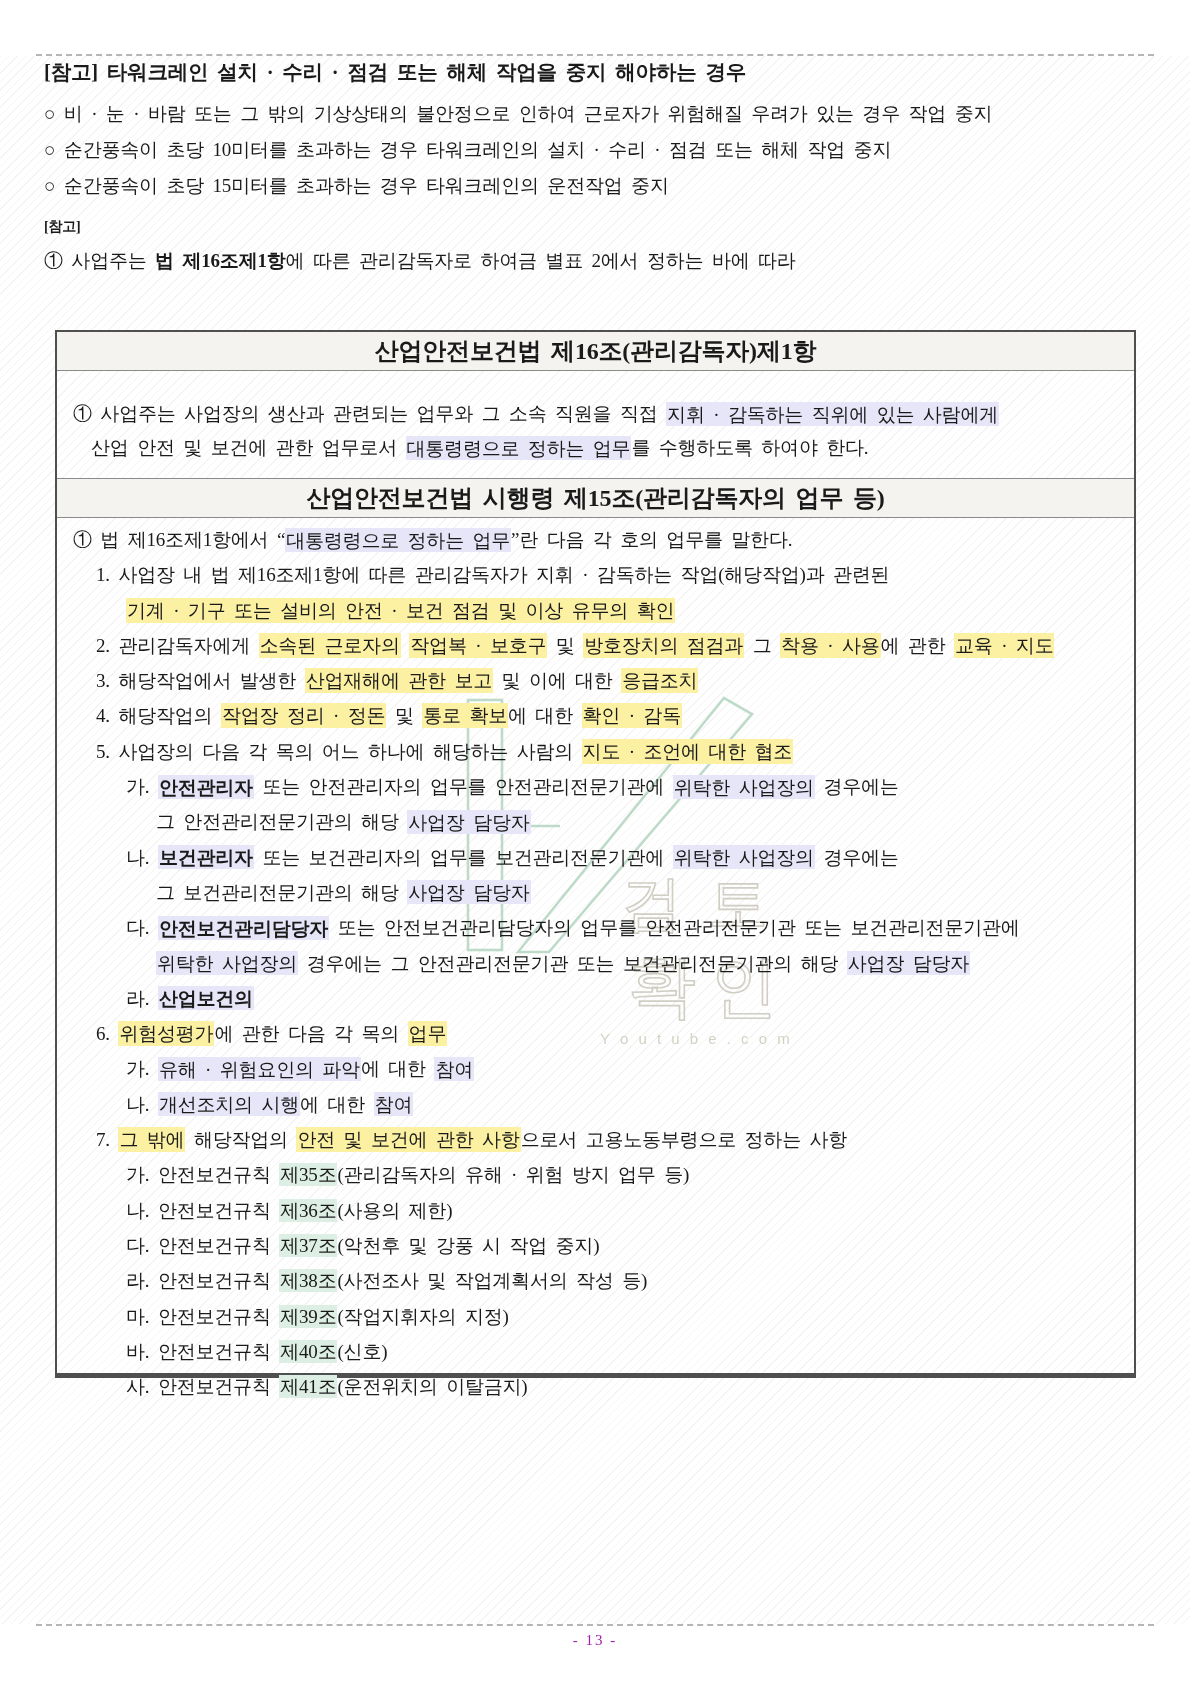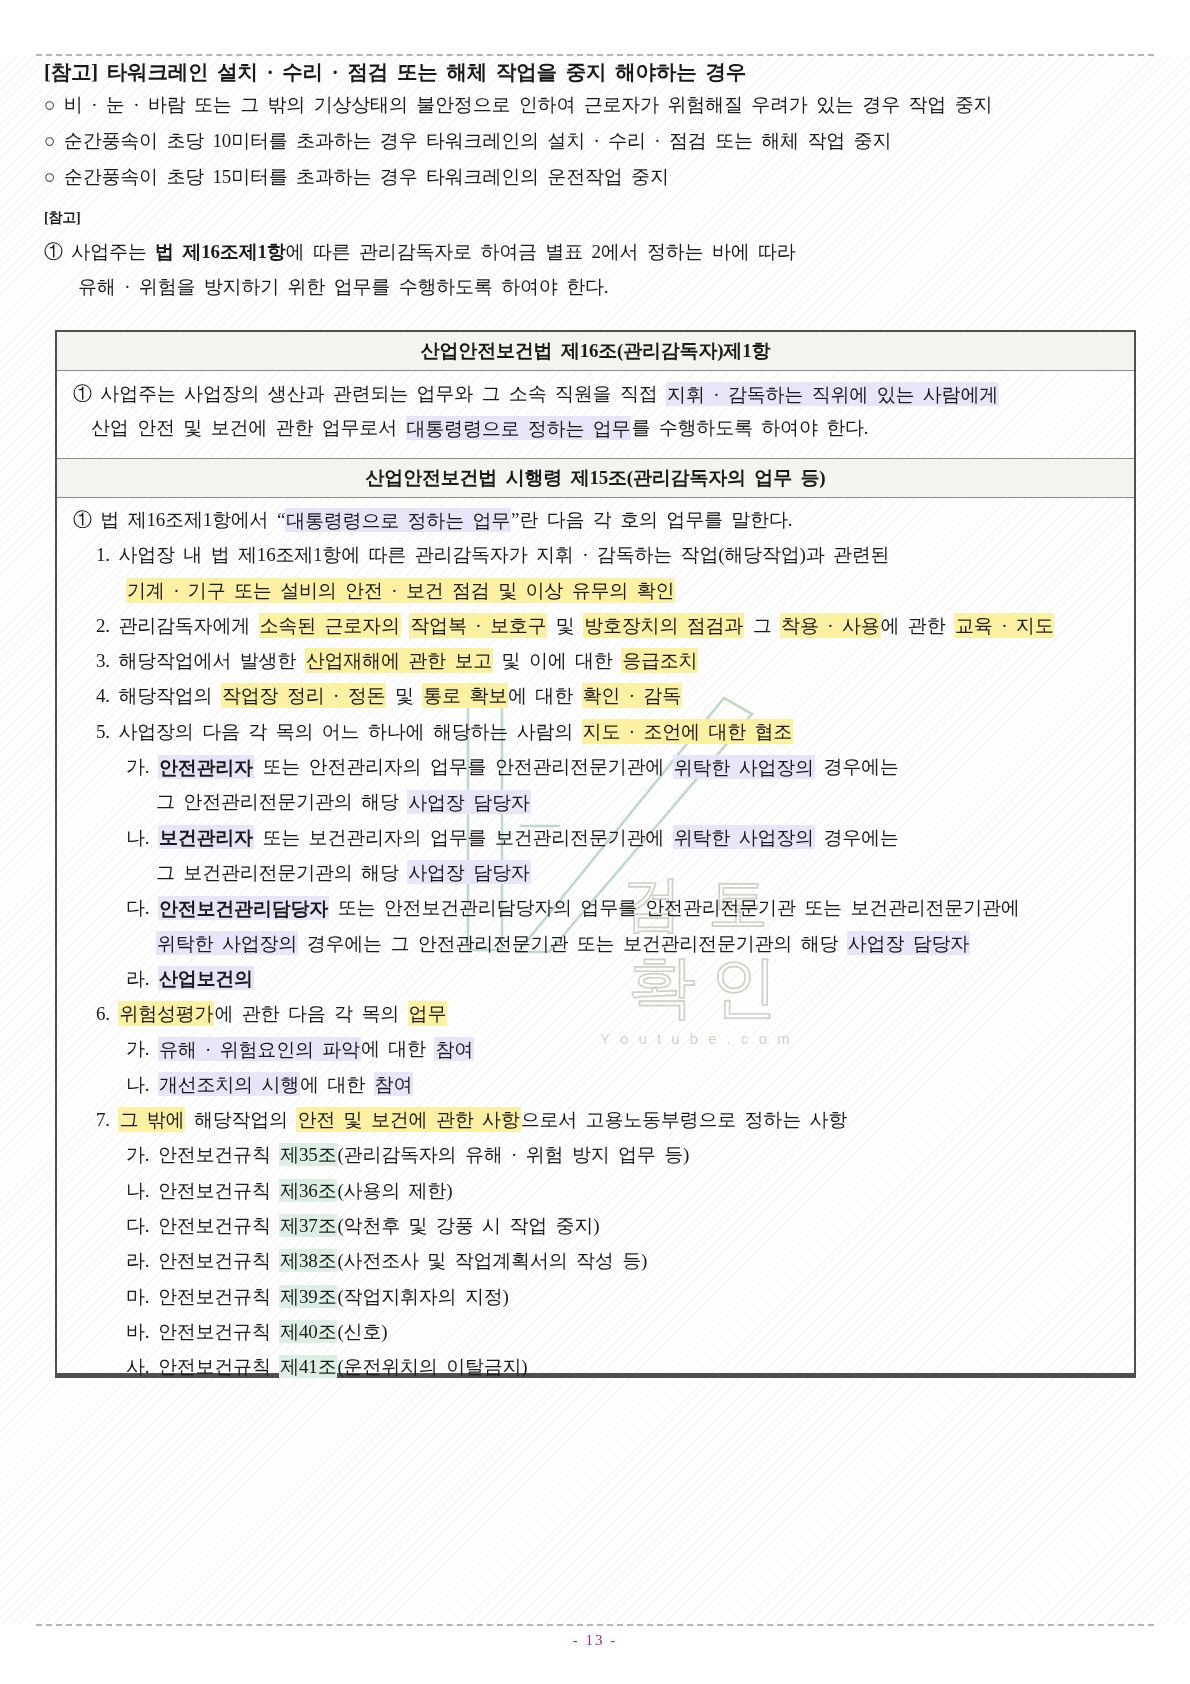--- a/index.html
+++ b/index.html
@@ -23,38 +23,38 @@
   .page-num{
     position:absolute;top:1632px;left:0;width:100%;text-align:center;
     font-size:15px;letter-spacing:2px;color:#a21caf;z-index:2;
   }
   
   .wm{position:absolute;inset:0;z-index:1;pointer-events:none;}
 
   .intro{position:absolute;top:57px;left:44px;right:40px;z-index:2;
     font-size:19px;word-spacing:4px;letter-spacing:-0.2px;}
   .intro .ln{white-space:nowrap;}
-  .intro .title{font-weight:bold;font-size:20.5px;line-height:30px;}
+  .intro .title{font-weight:bold;font-size:20.5px;line-height:30px;margin-bottom:9px;}
   .intro .bullet{line-height:36px;}
   .intro .note{font-weight:bold;font-size:14px;line-height:31px;margin-top:7px;}
   .intro .num{line-height:35px;margin-top:1px;}
   .intro .cont{line-height:35px;padding-left:34px;}
 
   .law-box{
     position:absolute;top:330px;left:55px;width:1081px;height:1048px;z-index:2;
     border:2px solid #4f4f4f;border-bottom-width:5px;box-sizing:border-box;
     display:flex;flex-direction:column;background:transparent;
     font-size:19px;word-spacing:4px;letter-spacing:-0.2px;
   }
   .box-header{
     height:38px;flex:0 0 38px;background:#f4f3f0;border-bottom:1px solid #8a8a8a;
     display:flex;align-items:center;justify-content:center;
-    font-weight:bold;font-size:19px;
+    font-weight:bold;font-size:24px;
   }
-  .box-body1{flex:0 0 81px;border-bottom:1px solid #8a8a8a;padding:6px 10px 0;}
+  .box-body1{flex:0 0 81px;border-bottom:1px solid #8a8a8a;padding:6px 10px 0;margin-top:20px;}
   .box-body1 .ln{line-height:34px;white-space:nowrap;}
   .box-body1 .ind0b{padding-left:24px;}
   .box-body2{flex:1 1 auto;padding:4px 10px 0;}
   .box-body2 .ln{line-height:35.3px;white-space:nowrap;}
 
   .ind0{padding-left:6px;}
   .ind1{padding-left:29px;}
   .ind2{padding-left:59px;}
   .ind3{padding-left:89px;}
 
@@ -83,21 +83,20 @@
 
 <div class="dash top"></div>
 
 <div class="intro">
     <div class="ln title"><span class="">[참고] 타워크레인 설치 · 수리 · 점검 또는 해체 작업을 중지 해야하는 경우</span></div>
     <div class="ln bullet"><span class="">○ 비 · 눈 · 바람 또는 그 밖의 기상상태의 불안정으로 인하여 근로자가 위험해질 우려가 있는 경우 작업 중지</span></div>
     <div class="ln bullet"><span class="">○ 순간풍속이 초당 10미터를 초과하는 경우 타워크레인의 설치 · 수리 · 점검 또는 해체 작업 중지</span></div>
     <div class="ln bullet"><span class="">○ 순간풍속이 초당 15미터를 초과하는 경우 타워크레인의 운전작업 중지</span></div>
     <div class="ln note"><span class="">[참고]</span></div>
     <div class="ln num"><span class="">① 사업주는 </span><span class="sb">법 제16조제1항</span><span class="">에 따른 관리감독자로 하여금 별표 2에서 정하는 바에 따라</span></div>
-    <div class="ln cont"><span class="">유해 · 위험을 방지하기 위한 업무를 수행하도록 하여야 한다.</span></div>
   </div>
 
 <div class="law-box">
   <div class="box-header">산업안전보건법 제16조(관리감독자)제1항</div>
   <div class="box-body1">
       <div class="ln ind0"><span class="">① 사업주는 사업장의 생산과 관련되는 업무와 그 소속 직원을 직접 </span><span class="hv">지휘 · 감독하는 직위에 있는 사람에게</span></div>
       <div class="ln ind0b"><span class="">산업 안전 및 보건에 관한 업무로서 </span><span class="hv">대통령령으로 정하는 업무</span><span class="">를 수행하도록 하여야 한다.</span></div>
     </div>
   <div class="box-header">산업안전보건법 시행령 제15조(관리감독자의 업무 등)</div>
   <div class="box-body2">

